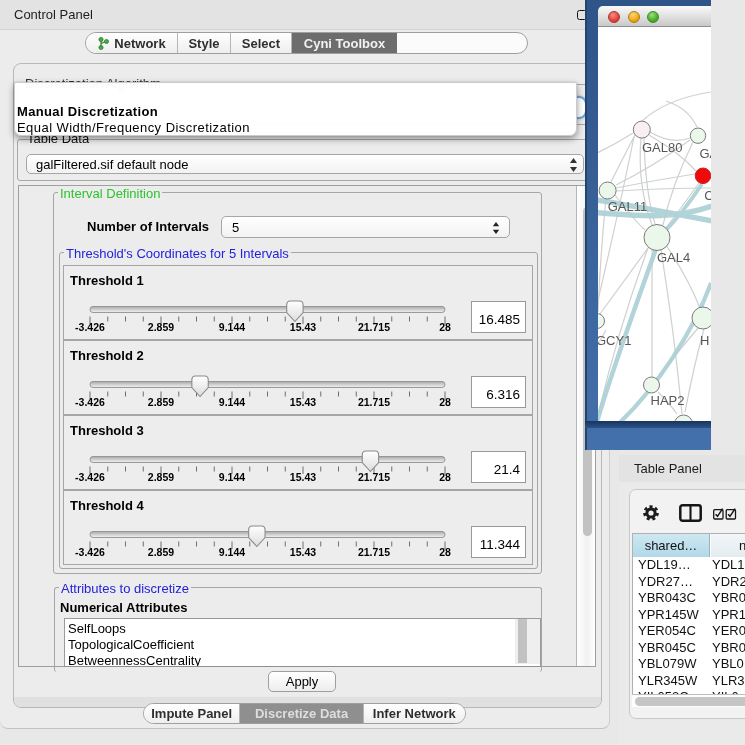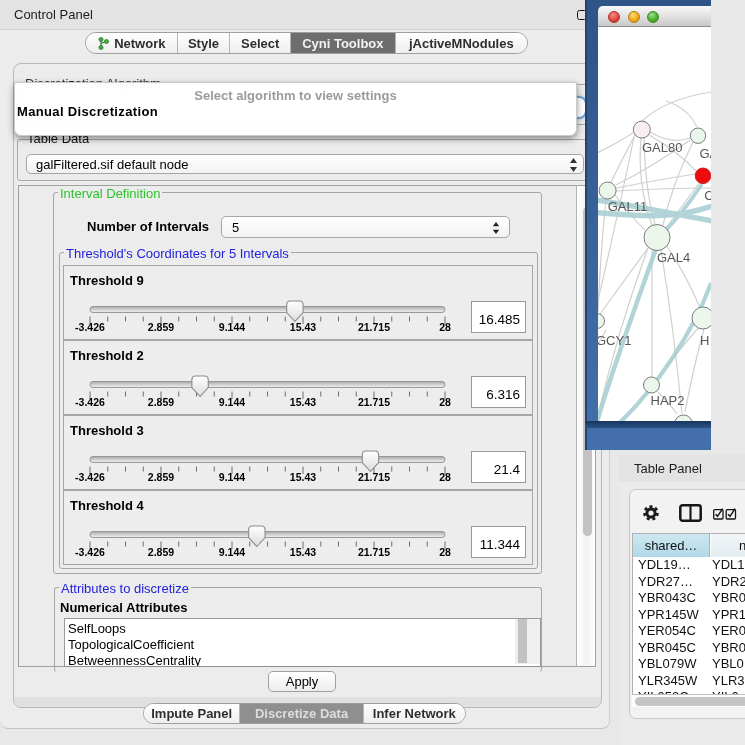--- a/index.html
+++ b/index.html
@@ -135,21 +135,21 @@
     <span class="txt">5</span>
   <svg style="position:absolute;right:9px;top:5px" width="8" height="12" viewBox="0 0 8 12">
       <path d="M4 0 L7.2 4.3 H0.8 Z" fill="#222"></path>
       <path d="M4 12 L0.8 7.7 H7.2 Z" fill="#222"></path>
     </svg>
 </div>
 <div class="abs group" id="g-thresh"></div>
 <div class="abs gtitle" id="g-thresh-t">Threshold's Coordinates for 5 Intervals</div>
 
 <div class="tpanel" style="top:265px;" id="tp1">
-    <div class="tl">Threshold 9</div>
+    <div class="tl">Threshold 1</div>
     <div class="vbox">16.485</div>
     <svg width="470" height="73" style="position:absolute;left:0;top:0">
       <defs>
         <linearGradient id="tr1" x1="0" y1="0" x2="0" y2="1">
           <stop offset="0" stop-color="#a8a8a8"></stop>
           <stop offset="0.5" stop-color="#cfcfcf"></stop>
           <stop offset="1" stop-color="#f2f2f2"></stop>
         </linearGradient>
         <linearGradient id="th1" x1="0" y1="0" x2="0" y2="1">
           <stop offset="0" stop-color="#ffffff"></stop>
@@ -345,31 +345,30 @@
     <svg width="13" height="13" viewBox="0 0 13 13" style="margin-right:4px;">
       <path d="M4 3 L4 10 M4 6.5 L9 4.5" stroke="#2f7d2f" stroke-width="1.2" fill="none"></path>
       <circle cx="4" cy="2.5" r="2.1" fill="#45a845" stroke="#2a7a2a" stroke-width="0.7"></circle>
         <circle cx="4" cy="10.5" r="2.1" fill="#45a845" stroke="#2a7a2a" stroke-width="0.7"></circle>
         <circle cx="9.5" cy="4.5" r="2.1" fill="#45a845" stroke="#2a7a2a" stroke-width="0.7"></circle>
     </svg>
     Network</div>
   <div class="seg" style="width:53px;">Style</div>
   <div class="seg" style="width:61px;">Select</div>
   <div class="seg dark1" style="width:105px;">Cyni Toolbox</div>
-  <div class="seg" style="width:132px;">jActiveMNodules</div>
 </div>
 <div class="abs seg-bar" id="bottabs">
   <div class="seg" style="width:97px;">Impute Panel</div>
   <div class="seg dark2" style="width:124px;">Discretize Data</div>
   <div class="seg" style="width:102px;">Infer Network</div>
 </div>
 
 <div class="abs" id="popup">
-  <div class="i1">Select algorithm to view settings</div>
   <div class="i2">Manual Discretization</div>
+  <div class="i3">Equal Width/Frequency Discretization</div>
 </div>
 
 <svg class="abs" style="left:615px; top:368px;" width="7" height="8" viewBox="0 0 7 8">
     <path d="M1 6 L3.2 1.5 L6 5 Z" fill="#4a4a4a"></path>
   </svg>
 <div class="abs" id="bluezone">
   <div class="edge"></div>
   <div id="netwin">
     <div id="netcanvas">
       <svg width="113" height="394" viewBox="632 27 113 394">

